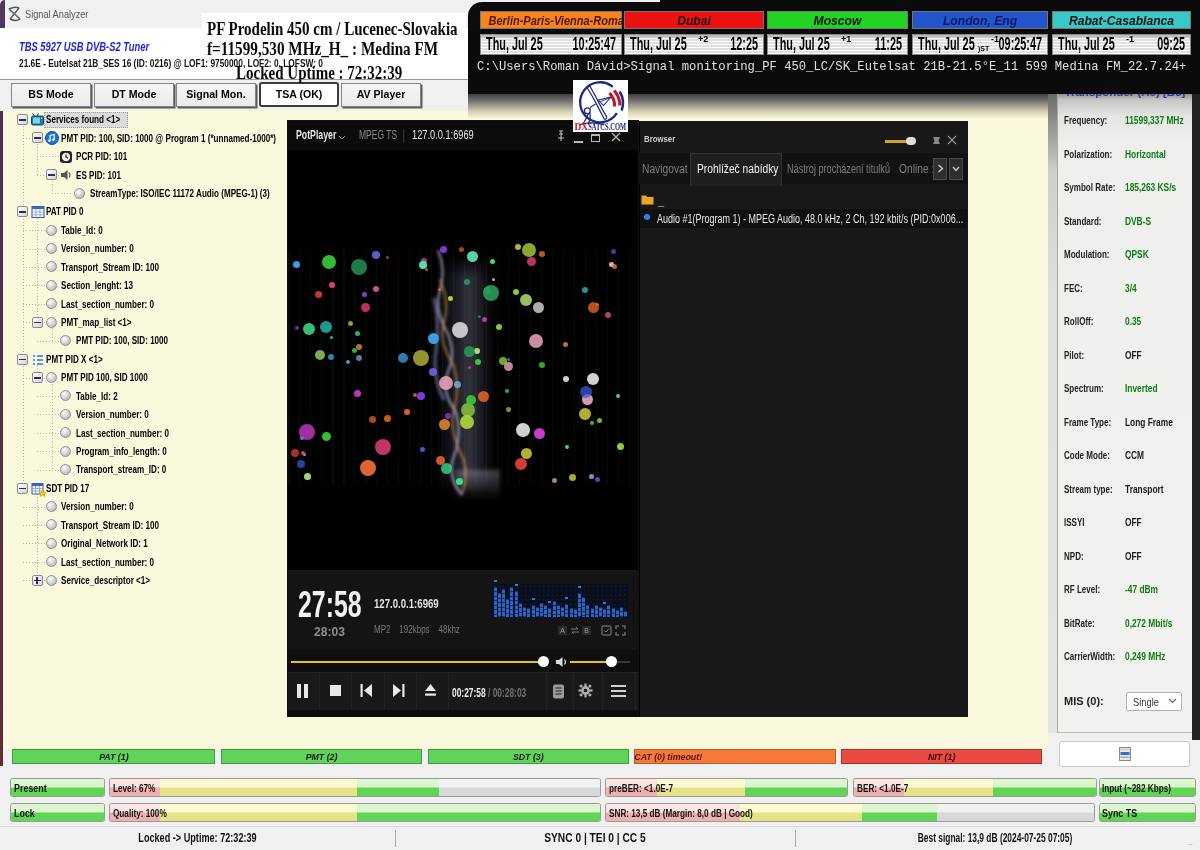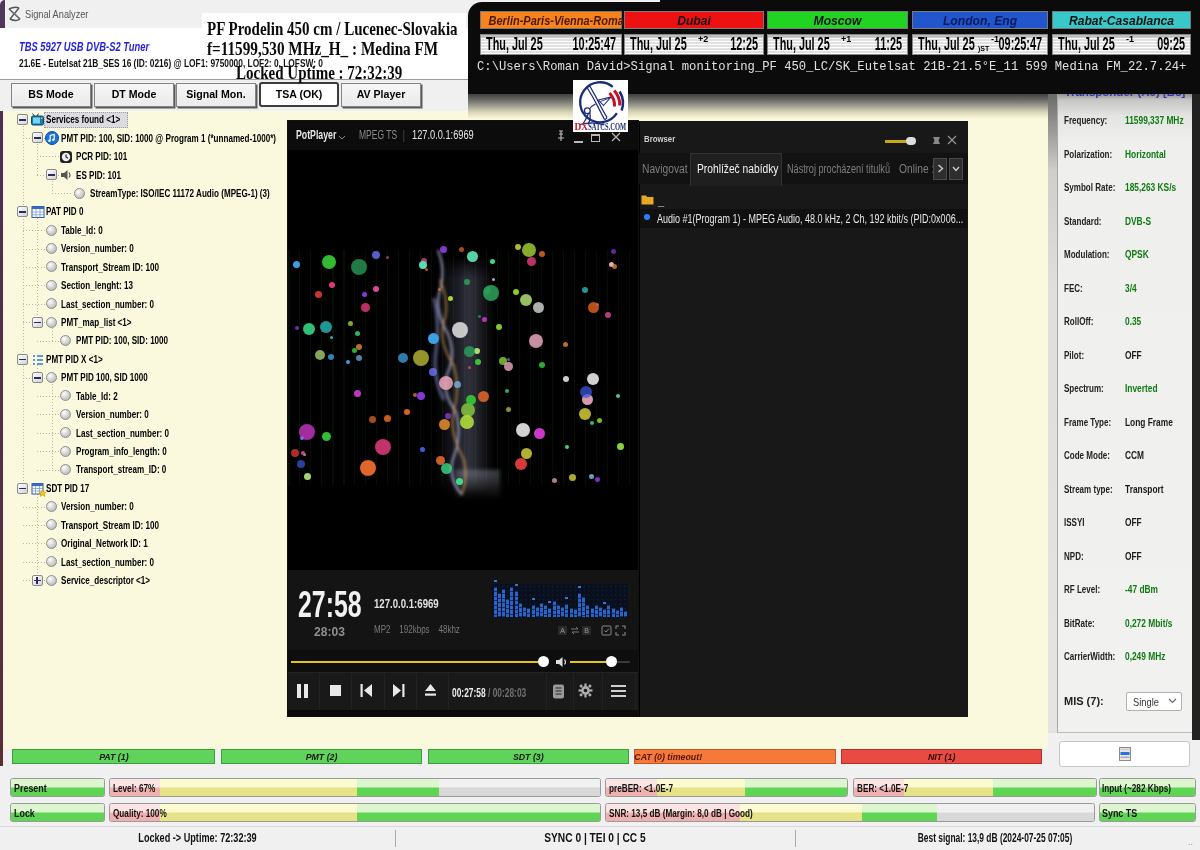--- a/index.html
+++ b/index.html
@@ -203,21 +203,21 @@
 <div class="t" style="left:1064px;top:517.0px;font-size:11px;font-weight:bold;color:#222;transform:scaleX(0.73);transform-origin:0 0;">ISSYI</div>
 <div class="t" style="left:1125px;top:517.0px;font-size:11px;font-weight:bold;color:#1a1a1a;transform:scaleX(0.76);transform-origin:0 0;">OFF</div>
 <div class="t" style="left:1064px;top:550.5px;font-size:11px;font-weight:bold;color:#222;transform:scaleX(0.73);transform-origin:0 0;">NPD:</div>
 <div class="t" style="left:1125px;top:550.5px;font-size:11px;font-weight:bold;color:#1a1a1a;transform:scaleX(0.76);transform-origin:0 0;">OFF</div>
 <div class="t" style="left:1064px;top:584.0px;font-size:11px;font-weight:bold;color:#222;transform:scaleX(0.73);transform-origin:0 0;">RF Level:</div>
 <div class="t" style="left:1125px;top:584.0px;font-size:11px;font-weight:bold;color:#0f7a12;transform:scaleX(0.76);transform-origin:0 0;">-47 dBm</div>
 <div class="t" style="left:1064px;top:617.5px;font-size:11px;font-weight:bold;color:#222;transform:scaleX(0.73);transform-origin:0 0;">BitRate:</div>
 <div class="t" style="left:1125px;top:617.5px;font-size:11px;font-weight:bold;color:#0f7a12;transform:scaleX(0.76);transform-origin:0 0;">0,272 Mbit/s</div>
 <div class="t" style="left:1064px;top:651.0px;font-size:11px;font-weight:bold;color:#222;transform:scaleX(0.73);transform-origin:0 0;">CarrierWidth:</div>
 <div class="t" style="left:1125px;top:651.0px;font-size:11px;font-weight:bold;color:#0f7a12;transform:scaleX(0.76);transform-origin:0 0;">0,249 MHz</div>
-<div class="t" style="left:1064px;top:695.5px;font-size:11px;font-weight:bold;color:#222;">MIS (7):</div>
+<div class="t" style="left:1064px;top:695.5px;font-size:11px;font-weight:bold;color:#222;">MIS (0):</div>
 <div style="left:1126px;top:692px;width:56px;height:19px;background:#fff;border:1px solid #b0b0b0;border-radius:2px;"></div>
 <div class="t" style="left:1133px;top:697px;font-size:11px;color:#333;transform:scaleX(0.85);transform-origin:0 0;">Single</div>
 <svg style="left:1168px;top:698px" width="9" height="6" viewBox="0 0 9 6">
     <path d="M1 1 L4.5 4.5 L8 1" stroke="#666" stroke-width="1.2" fill="none"></path>
   </svg>
 <div style="left:1059px;top:741px;width:131px;height:26px;background:#fff;border:1px solid #c6c6c6;border-radius:3px;"></div>
 <svg style="left:1119px;top:747px" width="12" height="14" viewBox="0 0 12 14">
     <rect x="0.5" y="0.5" width="11" height="13" fill="#e8e8e8" stroke="#8a8a8a"></rect>
     <rect x="1.5" y="5" width="9" height="3" fill="#2a72d8"></rect>
     <rect x="1.5" y="9.5" width="9" height="1.5" fill="#aaa"></rect>

